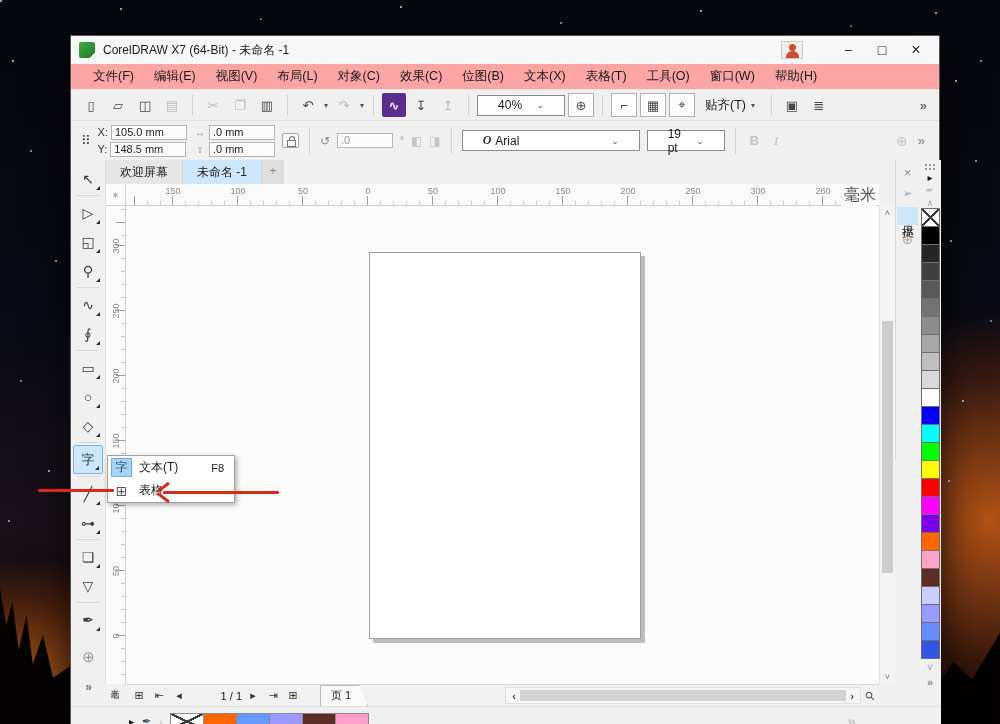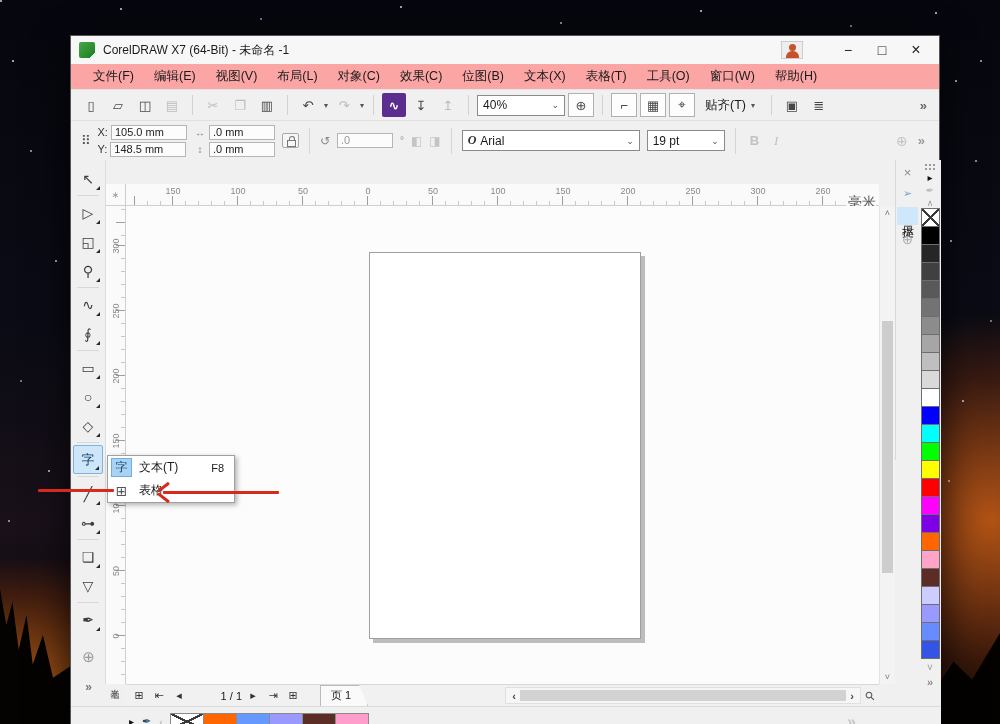--- a/index.html
+++ b/index.html
@@ -39,21 +39,21 @@
   .menubar{position:absolute;left:0;top:28px;width:100%;height:25px;display:flex;align-items:center;padding-left:12px;background:#fca5a5}
   .menu-item{padding:4px 10px;font-size:12.5px;color:#1a1a1a}
 
   .toolbar{position:absolute;left:0;top:53px;width:100%;height:31px;display:flex;align-items:center;padding:0 8px;gap:3px;border-top:1px solid #e4e4e4}
   .tb-btn{width:24px;height:24px;display:flex;align-items:center;justify-content:center;font-size:13px;color:#474747}
   .tb-btn.disabled{color:#bcbcbc}
   .tb-btn.accent{background:#5b2d8e;color:#fff;border-radius:2px;font-weight:bold}
   .tb-btn.boxed{border:1px solid #b0b0b0;background:#fdfdfd;width:26px}
   .dd{font-size:8px;color:#555;margin:0 1px}
   .tb-sep{width:1px;height:20px;background:#d2d2d2;margin:0 5px}
-  .combo{border:1px solid #8a8a8a;background:#fff;height:21px;display:flex;align-items:center;padding:0 5px;width:88px;font-size:12px}
+  .combo{border:1px solid #8a8a8a;background:#fff;height:21px;display:flex;align-items:center;padding:0 20px;width:88px;font-size:12px}
   .combo-val{flex:1;color:#1a1a1a}
   .combo-arrow{font-size:9px;color:#555;padding-left:4px}
   .snap-btn{display:flex;align-items:center;gap:4px;padding:2px 7px;color:#1a1a1a;font-size:12.5px}
   .tb-overflow{margin-left:auto;color:#666;font-weight:bold;font-size:13px;padding-right:4px}
 
   .propbar{position:absolute;left:0;top:84px;width:100%;height:40px;display:flex;align-items:center;padding:0 10px;gap:7px;border-top:1px solid #e0e0e0}
   .pb-grid{font-size:13px;color:#555}
   .xy-group{display:flex;flex-direction:column;gap:2px}
   .xy-row{display:flex;align-items:center;gap:3px;font-size:11px;color:#333}
   .xy-row .glyph{width:12px;text-align:center;color:#777;font-size:10px}
@@ -77,21 +77,21 @@
 
   .doctabs{position:absolute;left:0;top:124px;width:823px;height:24px;display:flex;align-items:stretch;padding-left:35px;background:#f0f0f0}
   .tab{padding:4px 14px 0;background:#e6e6e6;border-right:1px solid #d6d6d6;font-size:12px;color:#1a1a1a}
   .tab.active{background:#cfe7fb}
   .tab-add{width:22px;background:#dedede;color:#8a8a8a;text-align:center;padding-top:4px;font-size:12px}
 
   .hruler{position:absolute;left:55px;top:148px;width:753px;height:22px;background:#fafafa;border-bottom:1px solid #cfcfcf;
     background-image:repeating-linear-gradient(90deg,#9d9d9d 0 1px,transparent 1px 65px),repeating-linear-gradient(90deg,#c9c9c9 0 1px,transparent 1px 13px);
     background-size:100% 9px,100% 4px;background-position:46px bottom,46px bottom;background-repeat:repeat-x}
   .hlab{position:absolute;top:2px;transform:translateX(-50%);font-size:9px;color:#888}
-  .hr-unit{position:absolute;right:3px;top:10px;font-size:14px;color:#555;background:#fafafa;padding-left:2px}
+  .hr-unit{position:absolute;right:3px;top:1px;font-size:16px;color:#555;background:#fafafa;padding-left:2px}
   .ruler-corner{position:absolute;left:35px;top:148px;width:20px;height:22px;background:#fafafa;border-bottom:1px solid #cfcfcf;border-right:1px solid #cfcfcf;
     color:#999;font-size:9px;text-align:center;line-height:22px}
 
   .toolbox{position:absolute;left:0;top:124px;width:35px;height:524px;background:#f0f0f0;border-right:1px solid #ddd;
     display:flex;flex-direction:column;align-items:center;padding-top:4px}
   .tool{width:30px;height:29px;margin:0;display:flex;align-items:center;justify-content:center;color:#3c3c3c;font-size:14px;position:relative}
   .tool.fly::after{content:'';position:absolute;right:3px;bottom:3px;border-left:4px solid transparent;border-bottom:4px solid #2a2a2a}
   .tool.active{background:#cde6fa;border:1px solid #7fb2dd;border-radius:2px}
   .tool-glyph.cjk{font-size:13px;color:#123c66}
   .tool-sep{height:1px;width:22px;background:#d8d8d8;margin:2px 0}
@@ -318,20 +318,25 @@
     </div>
     <div class="pb-sep"></div>
     <span class="pb-b">B</span>
     <span class="pb-i">I</span>
     <div class="pb-right">
       <span>⊕</span>
       <span class="ovf">»</span>
     </div>
   </div>
 
+  <div class="doctabs">
+    <div class="tab">欢迎屏幕</div>
+    <div class="tab active">未命名 -1</div>
+    <div class="tab-add">+</div>
+  </div>
 
   <div class="ruler-corner">∗</div>
   <div class="hruler">
     <span class="hr-unit">毫米</span>
   <span class="hlab" style="left: 47px;">150</span>
       <span class="hlab" style="left: 112px;">100</span>
       <span class="hlab" style="left: 177px;">50</span>
       <span class="hlab" style="left: 242px;">0</span>
       <span class="hlab" style="left: 307px;">50</span>
       <span class="hlab" style="left: 372px;">100</span>

